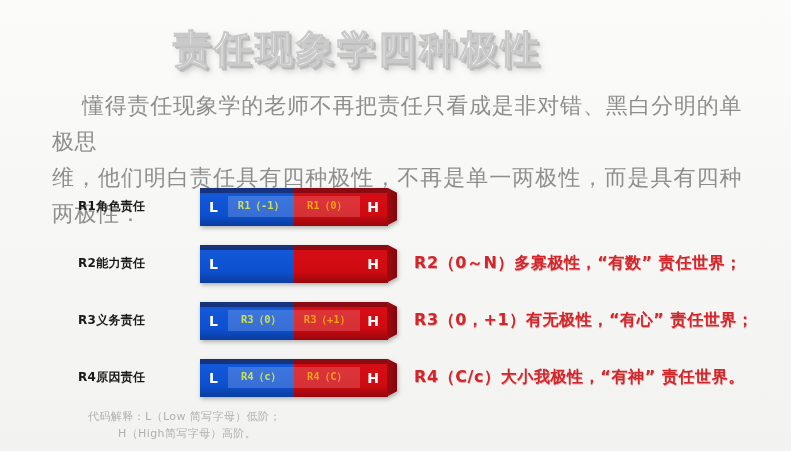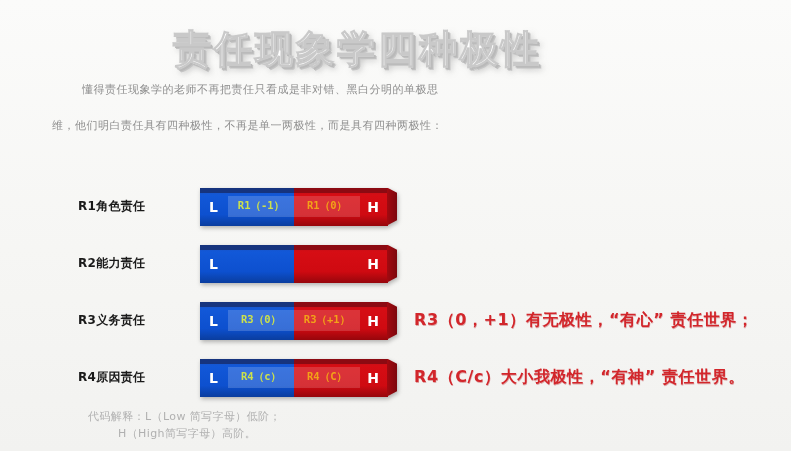--- a/index.html
+++ b/index.html
@@ -40,25 +40,25 @@
     text-shadow:
       0 0 1px #cfcfcf,
       2px 2px 0 #b9b9b9,
       3px 3px 0 #c4c4c4,
       4px 4px 6px rgba(140,140,140,0.55);
   }
 
   
   .intro {
     position: absolute;
-    top: 72px;
+    top: 88px;
     left: 52px;
     width: 690px;
-    font-family: Liberation Mono, monospace;
-    font-size: 11px;
+    font-family: Liberation Serif, serif;
+    font-size: 22px;
     line-height: 36px;
     color: #8e8e8e;
     letter-spacing: 0.5px;
     text-align: justify;
   }
   .intro .l1 { display: block; text-indent: 30px; }
   .intro .l2 { display: block; }
 
   
   .rows {
@@ -237,20 +237,21 @@
       <div class="row-label">R2能力责任</div>
       <div class="bar">
         <div class="bar-half left">
           <span class="edge-letter">L</span>
         </div>
         <div class="bar-half right">
           <span class="edge-letter">H</span>
           <span class="bar-cap"></span>
         </div>
       </div>
+      <div class="statement">R2（0～N）多寡极性，“有数” 责任世界；</div>
     </div>
 
     <div class="row">
       <div class="row-label">R3义务责任</div>
       <div class="bar">
         <div class="bar-half left">
           <span class="edge-letter">L</span>
         </div>
         <div class="bar-half right">
           <span class="edge-letter">H</span>

